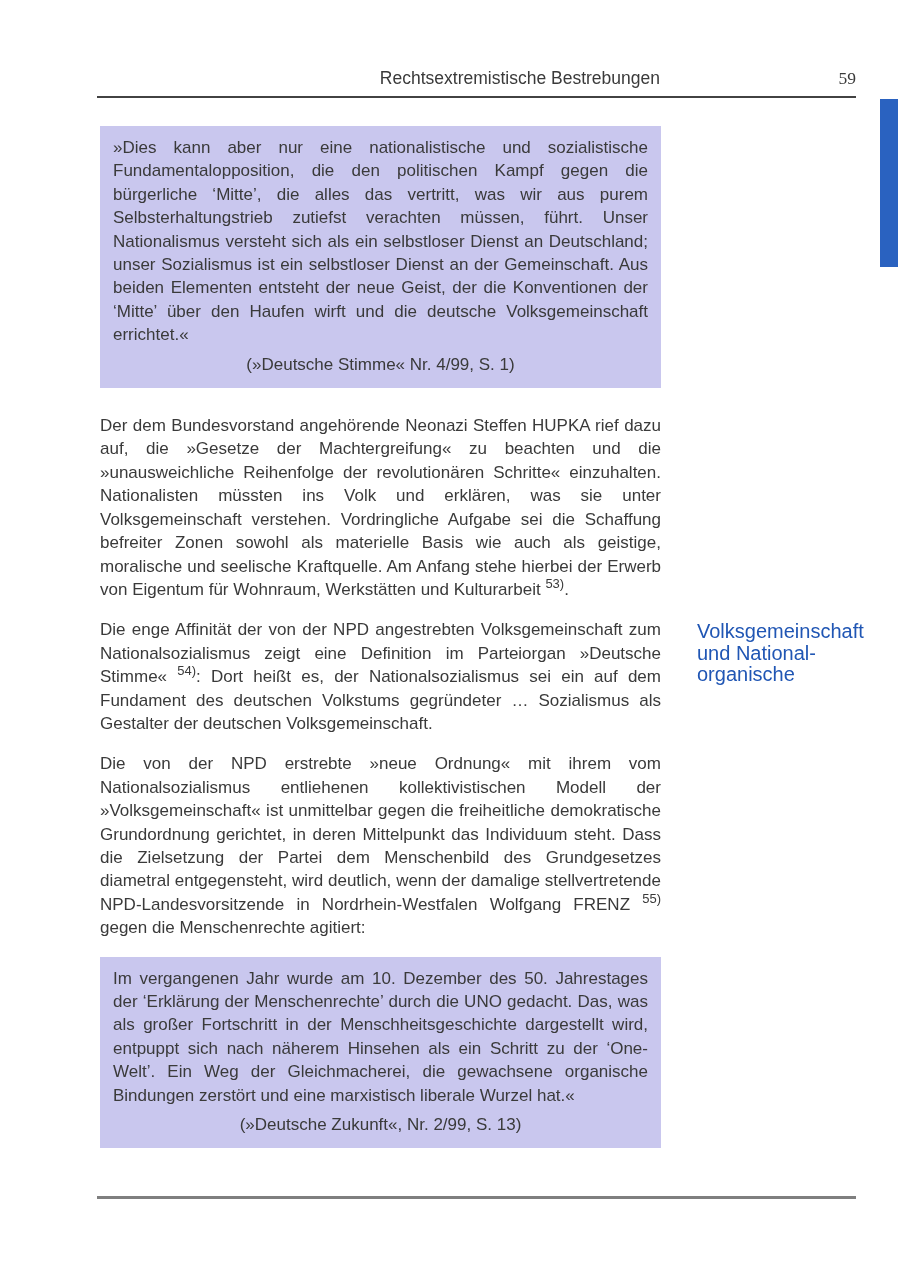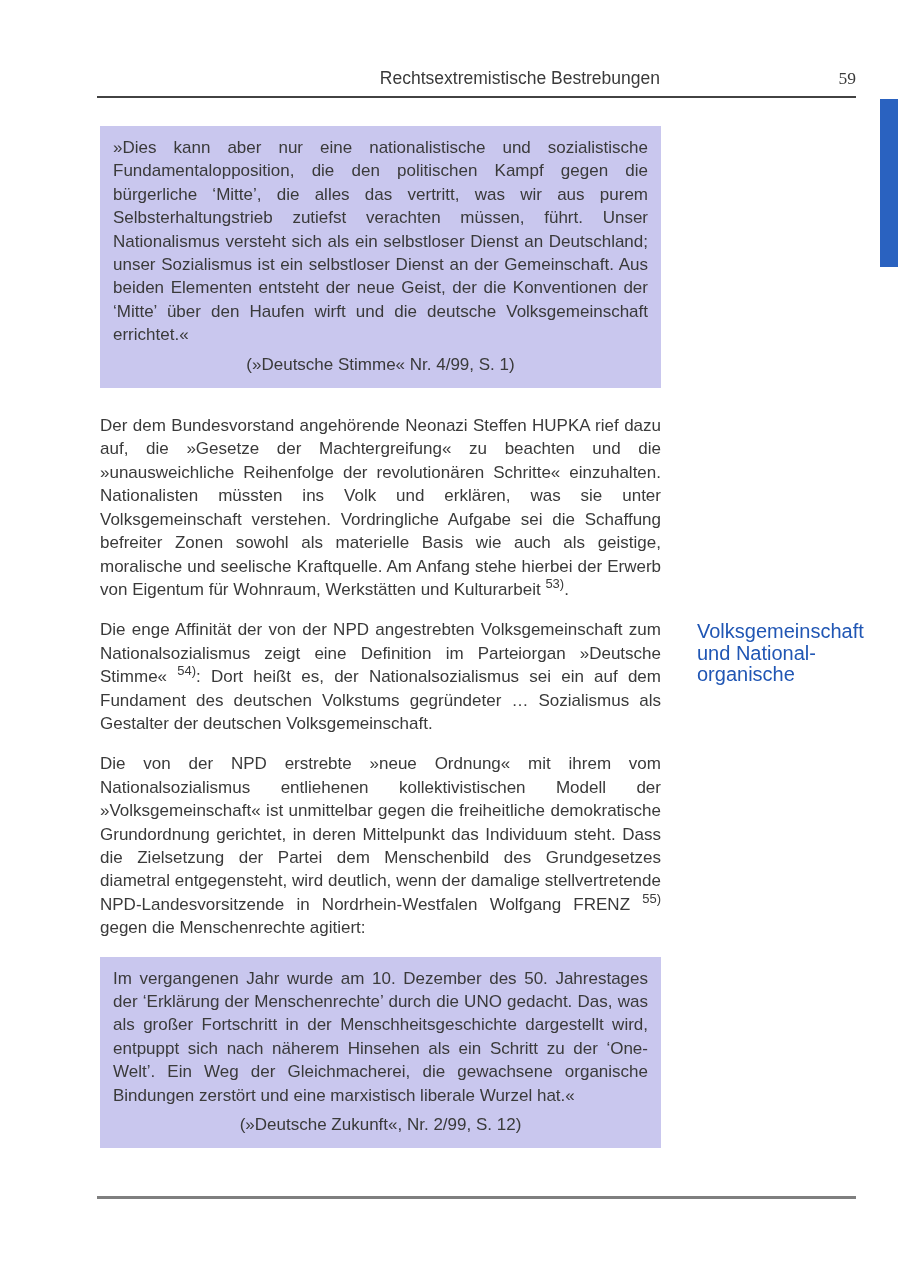--- a/index.html
+++ b/index.html
@@ -124,21 +124,21 @@
   </section>
 
   <p class="body-paragraph"><span>Der dem Bundesvorstand angehörende Neonazi Steffen HUPKA rief dazu auf, die »Gesetze der Machtergreifung« zu beachten und die »unausweichliche Reihenfolge der revolutionären Schritte« einzuhalten. Nationalisten müssten ins Volk und erklären, was sie unter Volksgemeinschaft verstehen. Vordringliche Aufgabe sei die Schaffung befreiter Zonen sowohl als materielle Basis wie auch als geistige, moralische und seelische Kraftquelle. Am Anfang stehe hierbei der Erwerb von Eigentum für Wohnraum, Werkstätten und Kulturarbeit </span><sup class="footnote-ref">53)</sup><span>.</span></p>
 
   <p class="body-paragraph"><span>Die enge Affinität der von der NPD angestrebten Volksgemeinschaft zum Nationalsozialismus zeigt eine Definition im Parteiorgan »Deutsche Stimme« </span><sup class="footnote-ref">54)</sup><span>: Dort heißt es, der Nationalsozialismus sei ein auf dem Fundament des deutschen Volkstums gegründeter … Sozialismus als Gestalter der deutschen Volksgemeinschaft.</span></p>
 
   <p class="body-paragraph"><span>Die von der NPD erstrebte »neue Ordnung« mit ihrem vom Nationalsozialismus entliehenen kollektivistischen Modell der »Volksgemeinschaft« ist unmittelbar gegen die freiheitliche demokratische Grundordnung gerichtet, in deren Mittelpunkt das Individuum steht. Dass die Zielsetzung der Partei dem Menschenbild des Grundgesetzes diametral entgegensteht, wird deutlich, wenn der damalige stellvertretende NPD-Landesvorsitzende in Nordrhein-Westfalen Wolfgang FRENZ </span><sup class="footnote-ref">55)</sup><span> gegen die Menschenrechte agitiert:</span></p>
 
   <section class="quote-box">
     <p>Im vergangenen Jahr wurde am 10. Dezember des 50. Jahrestages der ‘Erklärung der Menschenrechte’ durch die UNO gedacht. Das, was als großer Fortschritt in der Menschheitsgeschichte dargestellt wird, entpuppt sich nach näherem Hinsehen als ein Schritt zu der ‘One-Welt’. Ein Weg der Gleichmacherei, die gewachsene organische Bindungen zerstört und eine marxistisch liberale Wurzel hat.«</p>
-    <p class="quote-citation">(»Deutsche Zukunft«, Nr. 2/99, S. 12)</p>
+    <p class="quote-citation">(»Deutsche Zukunft«, Nr. 2/99, S. 13)</p>
   </section>
 
 </main>
 
 <aside class="margin-note">
   <div>Volksgemeinschaft</div>
   <div>und National-</div>
   <div>organische</div>
 </aside>
 

